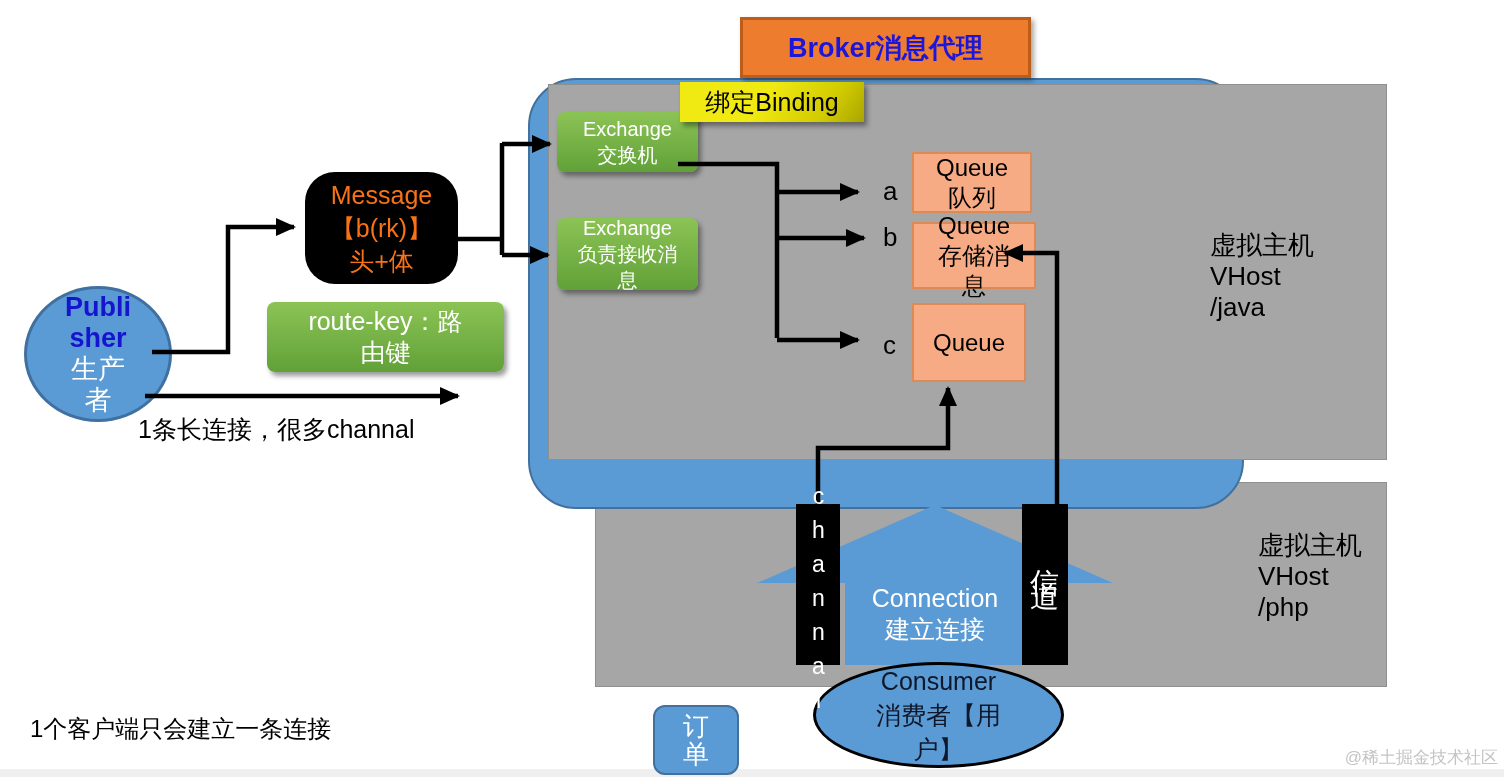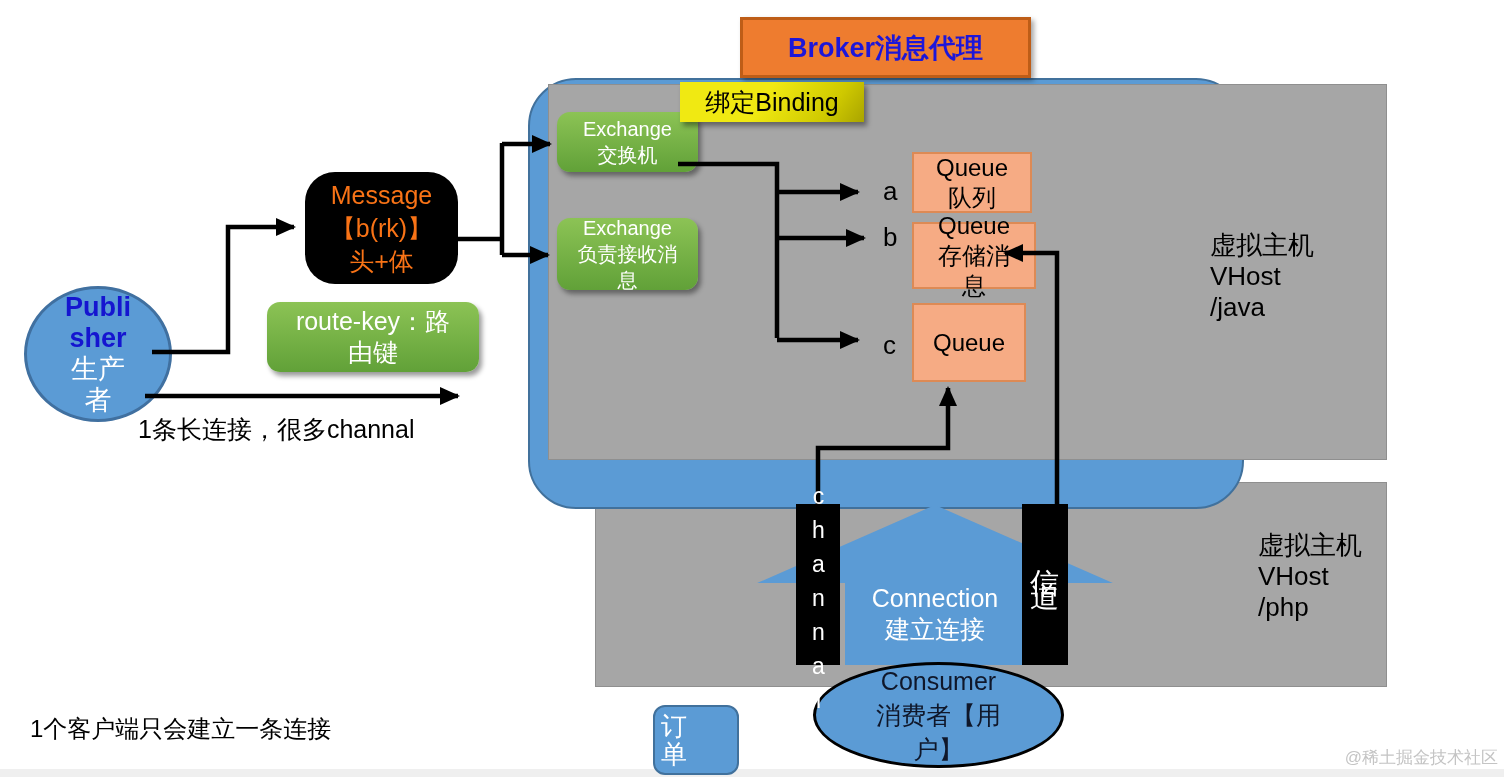--- a/index.html
+++ b/index.html
@@ -1,43 +1,43 @@
 <!DOCTYPE html>
 <html><head>
 <meta charset="utf-8">
 <style>
   html,body{margin:0;padding:0;background:#fff;}
   .canvas{position:relative;width:1504px;height:777px;background:#ffffff;overflow:hidden;
           font-family:"Liberation Sans","DejaVu Sans",sans-serif;}
   .abs{position:absolute;}
-  .center{display:flex;flex-direction:column;justify-content:center;text-align:center;}
+  .center{display:flex;flex-direction:column;align-items:center;justify-content:center;text-align:center;}
 
   
   #lower-gray{left:595px;top:482px;width:790px;height:203px;background:#A6A6A6;border:1px solid #8f8f8f;z-index:1;}
   #blue-rect{left:528px;top:78px;width:712px;height:427px;background:#5B9BD5;border:2px solid #41719C;border-radius:48px;z-index:2;}
   #top-gray{left:548px;top:84px;width:837px;height:374px;background:#A6A6A6;border:1px solid #8f8f8f;z-index:3;}
   #bottom-strip{left:0;top:769px;width:1504px;height:8px;background:#EFEFEF;z-index:0;}
 
   
   .vhost{color:#000;font-size:26px;line-height:31px;z-index:4;}
   #vhost-java{left:1210px;top:230px;}
   #vhost-php{left:1258px;top:530px;}
 
   
   #title{left:740px;top:17px;width:285px;height:55px;background:#EE7C2F;border:3px solid #BE5D17;
          color:#1D16D9;font-size:27px;font-weight:bold;z-index:6;box-shadow:3px 3px 5px rgba(0,0,0,.35);}
   #binding{left:680px;top:82px;width:184px;height:40px;background:linear-gradient(125deg,#F0E912 45%,#CFC900 80%,#A9A400);
          color:#000;font-size:25px;z-index:6;box-shadow:3px 4px 5px rgba(0,0,0,.4);}
 
   
-  .green{background:linear-gradient(180deg,#8CC355,#61A138);color:#fff;border-radius:13px;
+  .green{background:linear-gradient(180deg,#8CC355,#61A138);color:#fff;border-radius:8px;
          box-shadow:3px 4px 5px rgba(0,0,0,.4);z-index:5;}
   #exch1{left:557px;top:112px;width:141px;height:60px;font-size:20px;line-height:26px;}
   #exch2{left:557px;top:218px;width:141px;height:72px;font-size:20px;line-height:26px;overflow:visible;}
-  #route-key{left:267px;top:302px;width:212px;height:70px;font-size:25px;line-height:31px;}
+  #route-key{left:267px;top:302px;width:237px;height:70px;font-size:25px;line-height:31px;}
 
   
   #message{left:305px;top:172px;width:153px;height:112px;background:#000;border-radius:30px;
            color:#f97316;font-size:25px;line-height:33px;z-index:5;}
 
   
   #publisher{left:24px;top:286px;width:142px;height:130px;border-radius:50%;background:#5B9BD5;
              border:3px solid #4070A0;z-index:5;font-size:27px;line-height:31px;}
   #publisher .en{color:#1515D0;font-weight:bold;}
   #publisher .cn{color:#fff;}

